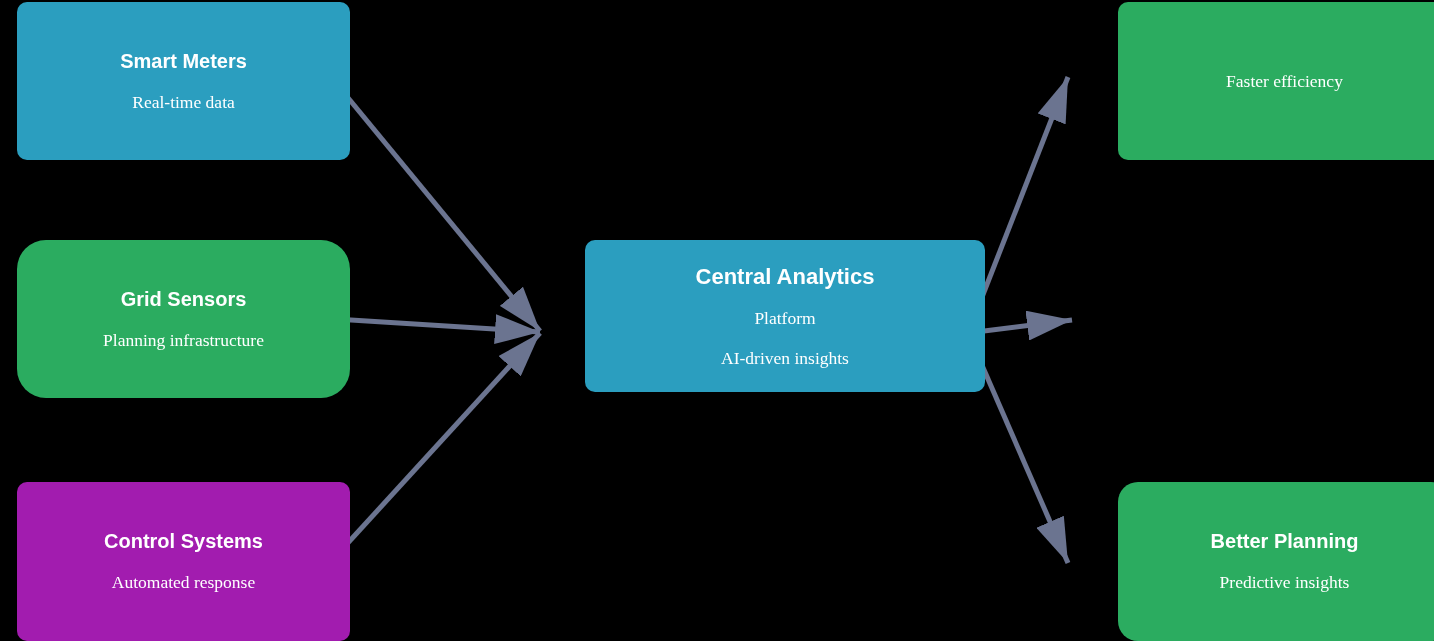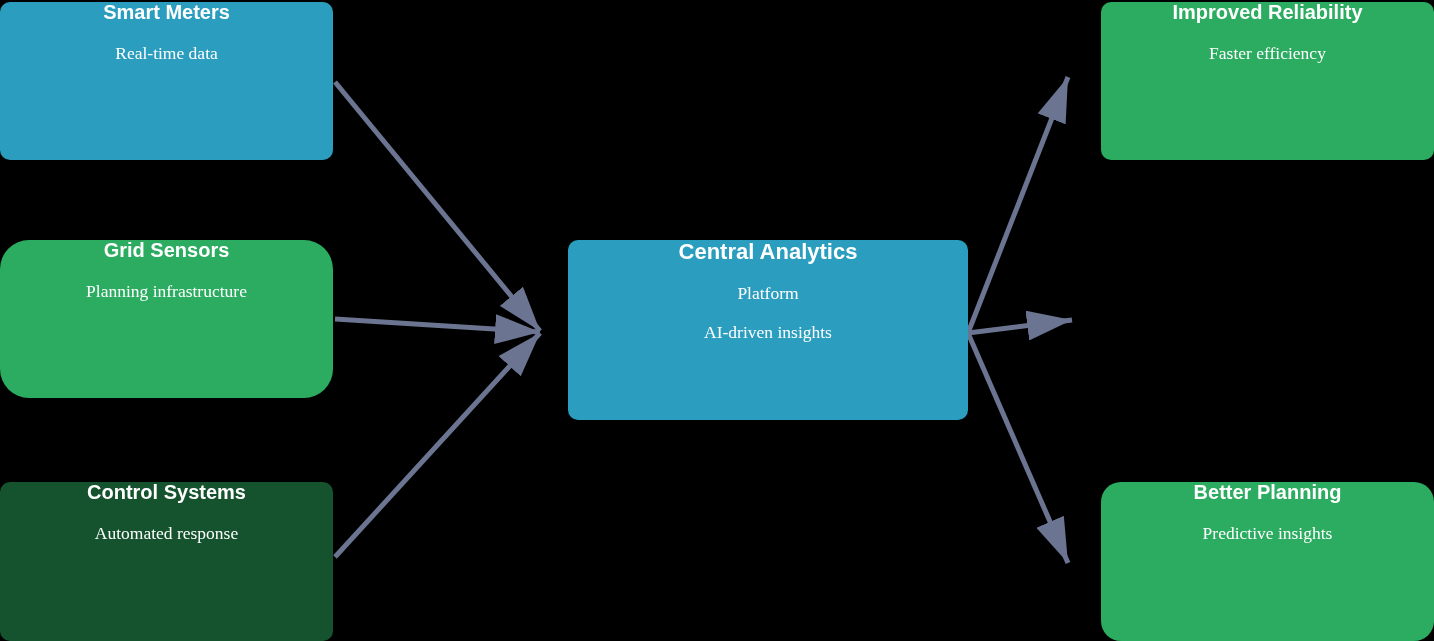--- a/index.html
+++ b/index.html
@@ -22,44 +22,45 @@
     width: 1434px;
     height: 641px;
     pointer-events: none;
   }
   .node {
     position: absolute;
     border-radius: 10px;
     display: flex;
     flex-direction: column;
     align-items: center;
-    justify-content: flex-start;
+    justify-content: center;
     text-align: center;
     gap: 21px;
     color: #ffffff;
+    margin-left: 17px;
   }
   .node-title {
     font-size: 20px;
     font-weight: bold;
     line-height: 1.05;
   }
   .node-subtitle {
     font-size: 17.5px;
     font-weight: normal;
     line-height: 1.05;
     font-family: Liberation Serif, serif;
   }
   .node-blue   { background: #2b9ebf; }
   .node-green  { background: #2bac60; }
-  .node-orange { background: #14532d; }
+  .node-orange { background: #a21caf; }
 
   .pos-smart-meters        { left: 0px;    top: 2px;   width: 333px; height: 158px; }
   .pos-grid-sensors        { left: 0px;    top: 240px; width: 333px; height: 158px; border-radius: 29px; }
   .pos-control-systems     { left: 0px;    top: 482px; width: 333px; height: 159px; }
-  .pos-central-analytics   { left: 568px;  top: 240px; width: 400px; height: 180px; }
+  .pos-central-analytics   { left: 568px;  top: 240px; width: 400px; height: 152px; }
   .pos-central-analytics .node-title { font-size: 22px; }
   .pos-improved-reliability{ left: 1101px; top: 2px;   width: 333px; height: 158px; }
   .pos-cost-reduction      { left: 1101px; top: 240px; width: 333px; height: 158px; }
   .pos-better-planning     { left: 1101px; top: 482px; width: 333px; height: 159px; border-radius: 20px; }
 </style>
 </head>
 <body>
 
 <div class="stage">
 
@@ -94,21 +95,20 @@
     <div class="node-subtitle">Automated response</div>
   </div>
 
   <div class="node node-blue pos-central-analytics">
     <div class="node-title">Central Analytics</div>
     <div class="node-subtitle">Platform</div>
     <div class="node-subtitle">AI-driven insights</div>
   </div>
 
   <div class="node node-green pos-improved-reliability">
-    <div class="node-title">Improved Reliability</div>
     <div class="node-subtitle">Faster efficiency</div>
   </div>
 
 
   <div class="node node-green pos-better-planning">
     <div class="node-title">Better Planning</div>
     <div class="node-subtitle">Predictive insights</div>
   </div>
 
 </div>

